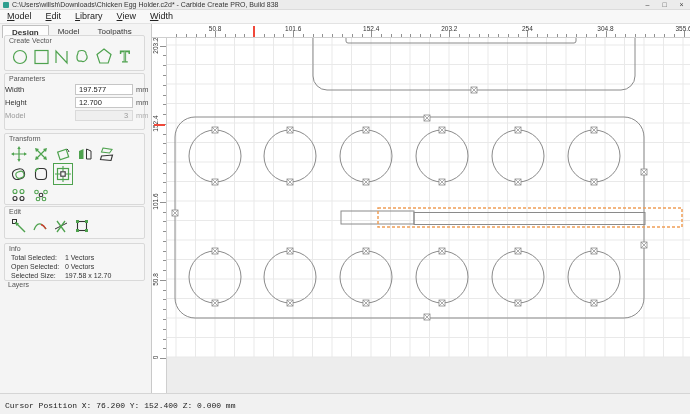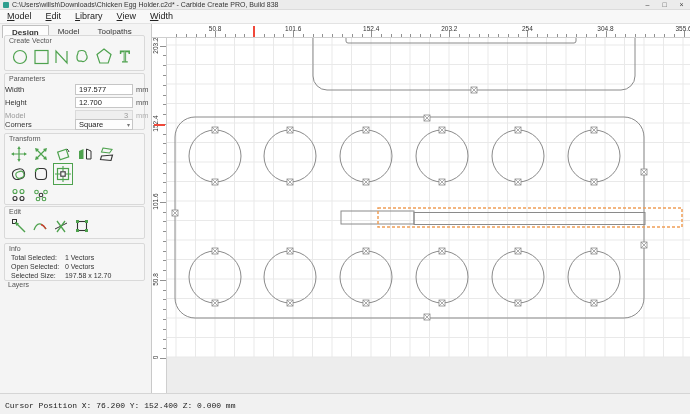--- a/index.html
+++ b/index.html
@@ -174,27 +174,20 @@
     </div>
     <div class="p-row" style="top:23px;">
       <span class="p-label">Height</span>
       <input class="p-input" value="12.700" style="">
       <span class="p-unit">mm</span>
     </div>
     <div class="p-row" style="top:36px;">
       <span class="p-label" style="color:#9a9a9a;">Model</span>
       <input class="p-input disabled" value="3.175" style="">
       <span class="p-unit dim">mm</span>
-    </div>
-    <div class="p-row" style="top:44px;height:12px;top:44px;">
-      <span class="p-label" style="line-height:12px;top:1px;position:relative;">Corners</span>
-      <div class="p-select" style="top:1px;">
-        <span>Square</span>
-        <span class="chev">▾</span>
-      </div>
     </div>
   </div>
 
   <div class="group g-transform">
     <div class="group-title">Transform</div>
     <div class="t-row r1">
       <div class="tool">
         <svg class="mini" width="18" height="18" viewBox="0 0 18 18" stroke="#4ea24e" fill="#4ea24e">
           <path d="M9 3 L9 15 M3 9 L15 9" fill="none" stroke-width="1.2"></path>
           <path d="M9 1 L7.3 4 H10.7 Z M9 17 L7.3 14 H10.7 Z M1 9 L4 7.3 V10.7 Z M17 9 L14 7.3 V10.7 Z" stroke="none"></path>

